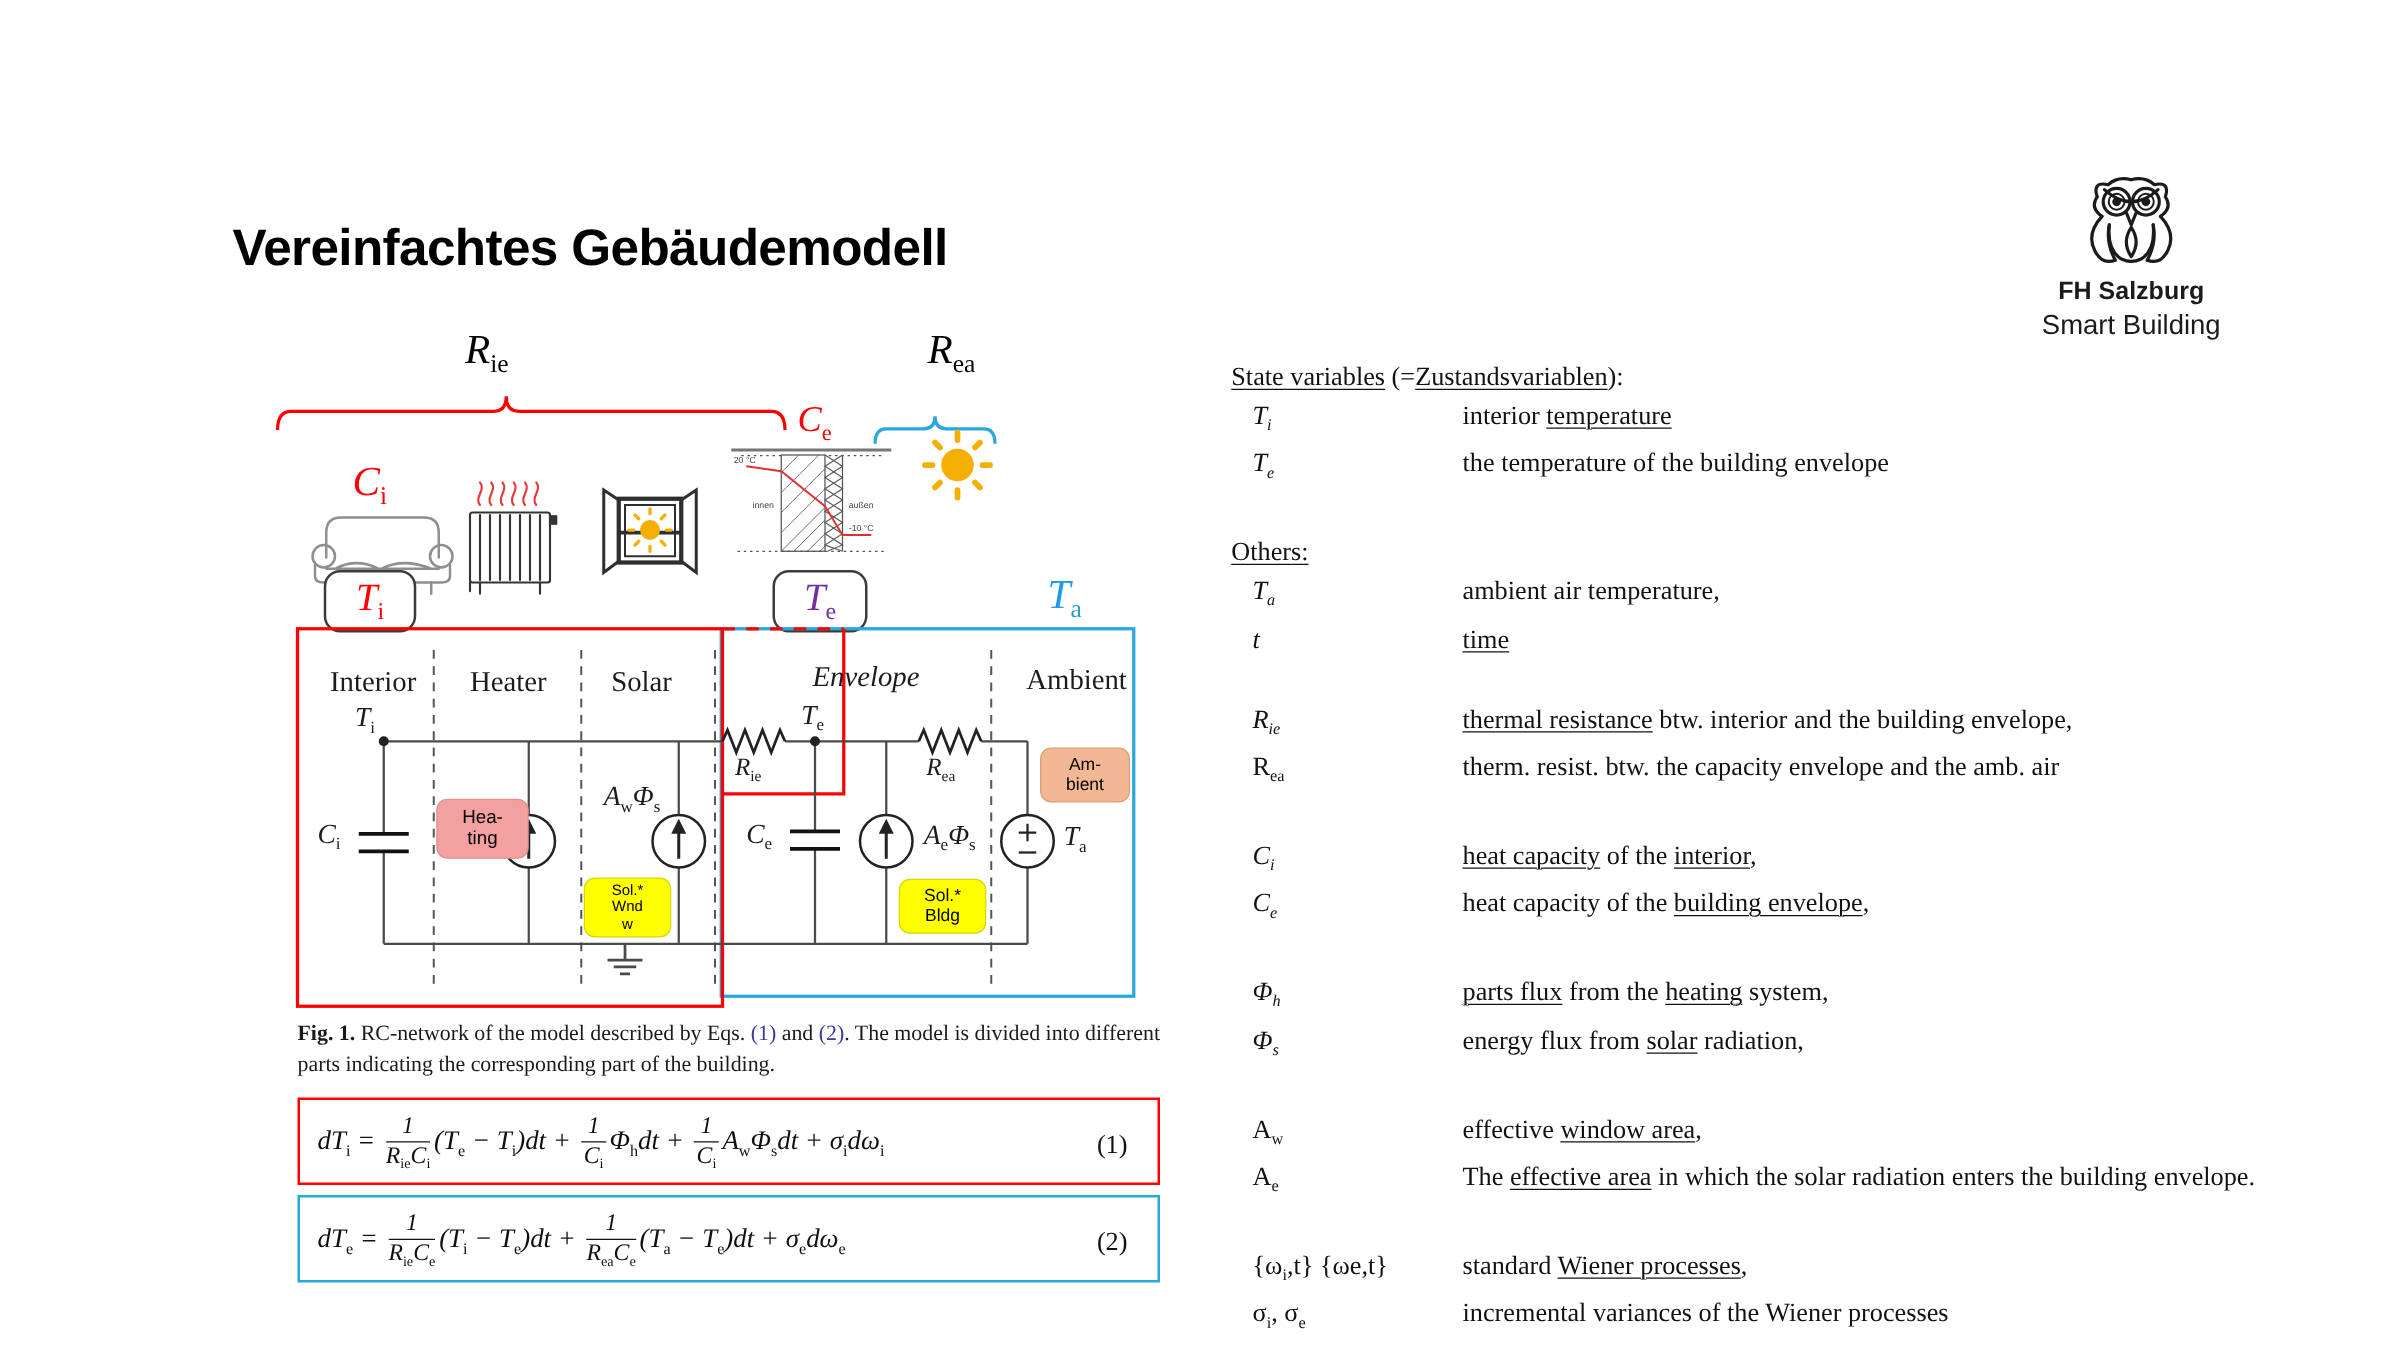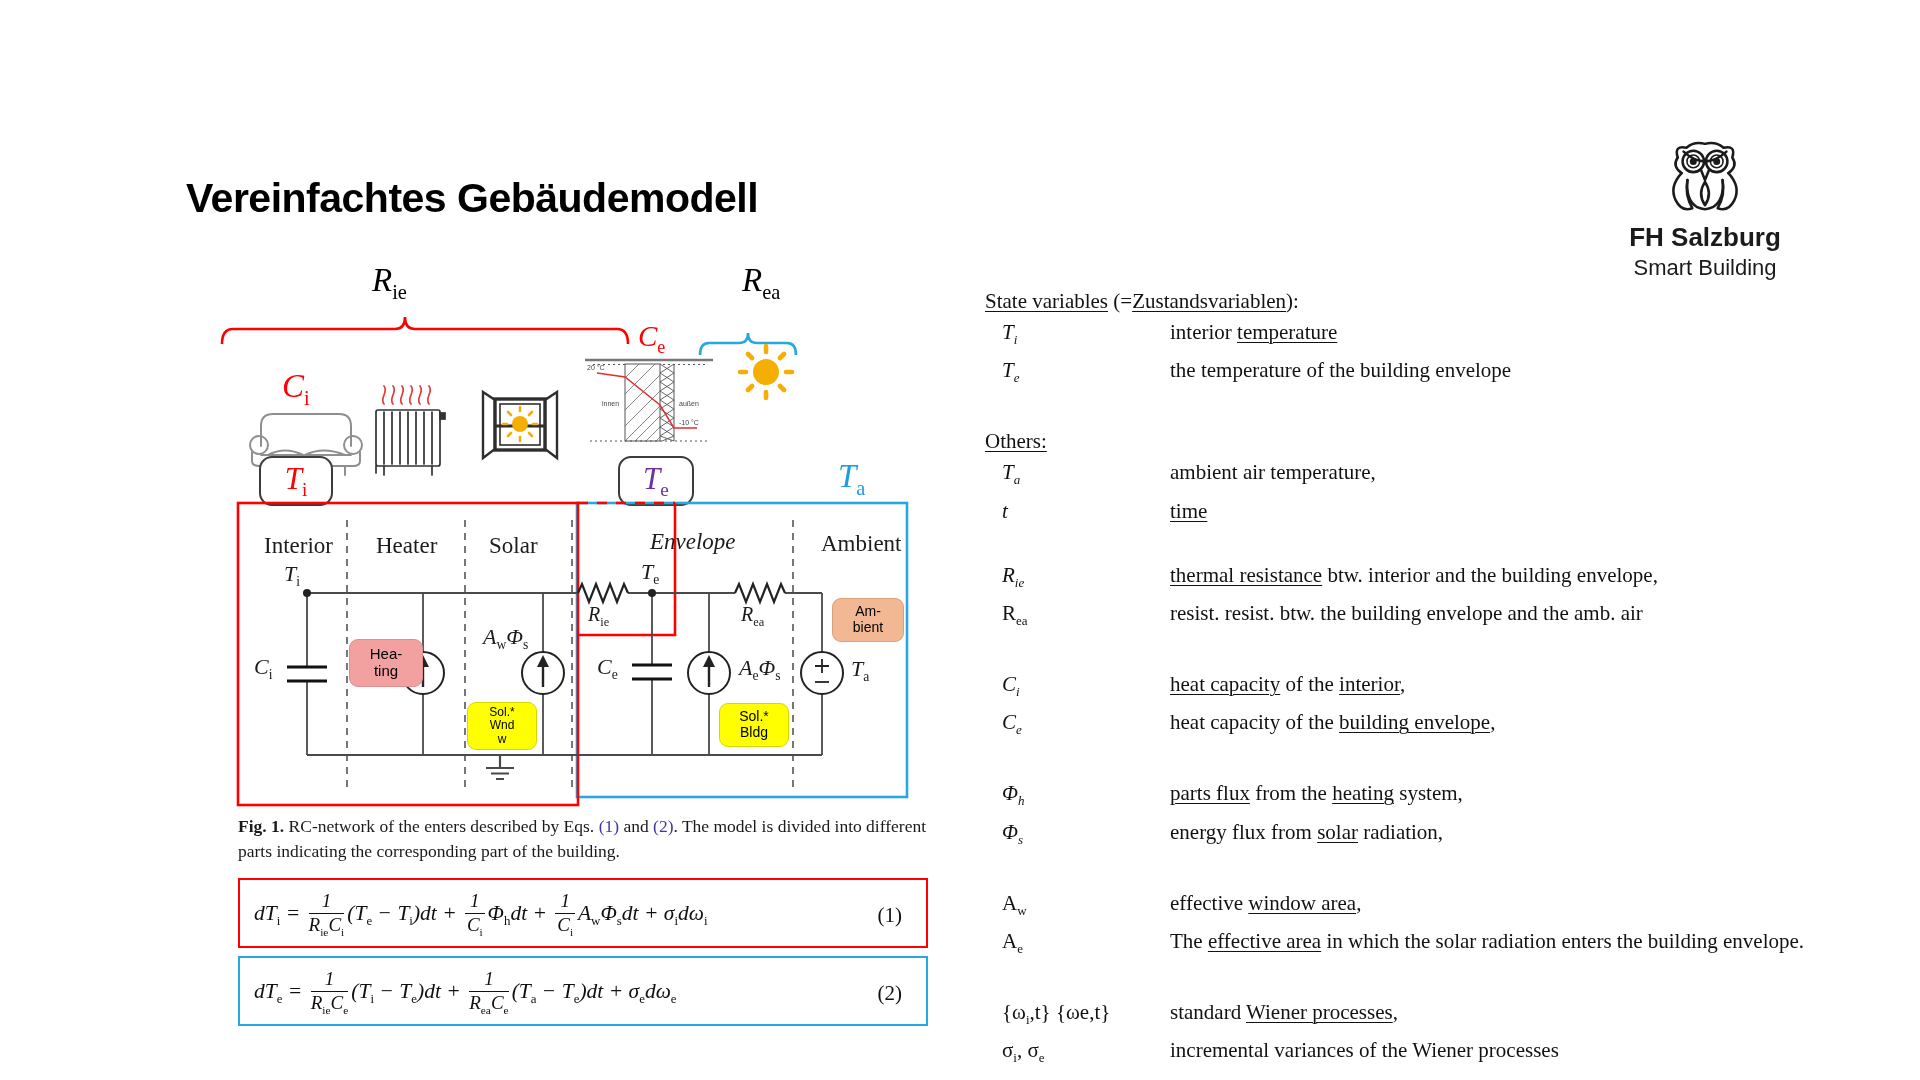--- a/index.html
+++ b/index.html
@@ -4,21 +4,21 @@
 <style>
   html,body{margin:0;padding:0;background:#fff;}
   .slide{position:relative;width:1920px;height:1080px;background:#fff;overflow:hidden;
          font-family:"Liberation Serif",serif;color:#111;}
   
   .title{position:absolute;left:186px;top:175px;font-family:"Liberation Sans",sans-serif;
          font-weight:bold;font-size:41px;color:#000;letter-spacing:-0.5px;}
   .logo{position:absolute;left:1600px;top:138px;width:210px;text-align:center;
         font-family:"Liberation Sans",sans-serif;color:#1b1b1b;}
   .logo-owl{display:block;margin:0 auto;}
-  .logo-l1{font-weight:bold;font-size:26px;margin-top:6px;}
+  .logo-l1{font-weight:bold;font-size:20px;margin-top:6px;}
   .logo-l2{font-size:22px;margin-top:2px;}
   
   .dlab{position:absolute;font-family:"Liberation Serif",serif;font-style:italic;white-space:nowrap;}
   .dlab sub{font-size:0.62em;font-style:normal;}
   .big{font-size:33px;color:#000;}
   .red{color:#f00;} .blue{color:#1f9ce8;} .purple{color:#7030a0;}
   .tbox{position:absolute;border:2px solid #3c3c3c;border-radius:13px;background:#fff;
         display:flex;align-items:center;justify-content:center;}
   .tbox .dlab{position:static;font-size:31px;}
   .seclab{position:absolute;font-size:23px;color:#1c1c1c;white-space:nowrap;}
@@ -260,21 +260,21 @@
   <div class="clab" style="left:597px;top:654px;">C<sub>e</sub></div>
   <div class="clab" style="left:739px;top:655px;">A<sub>e</sub>Φ<sub>s</sub></div>
   <div class="clab small-lab" style="left:741px;top:603px;">R<sub>ea</sub></div>
   <div class="clab" style="left:851px;top:656px;">T<sub>a</sub></div>
 
   <div class="callout heating" style="left:349px;top:607px;width:72px;height:46px;">Hea-<br>ting</div>
   <div class="callout yellow" style="left:467px;top:702px;width:68px;height:46px;font-size:12px;">Sol.*<br>Wnd<br>w</div>
   <div class="callout yellow" style="left:719px;top:703px;width:68px;height:42px;font-size:14px;">Sol.*<br>Bldg</div>
   <div class="callout peach" style="left:832px;top:598px;width:70px;height:42px;">Am-<br>bient</div>
 
-  <div class="caption"><b>Fig. 1.</b><span>  RC-network of the enters described by Eqs. </span><a class="eqref">(1)</a><span> and </span><a class="eqref">(2)</a><span>. The model is divided into different parts indicating the corresponding part of the building.</span></div>
+  <div class="caption"><b>Fig. 1.</b><span>  RC-network of the model described by Eqs. </span><a class="eqref">(1)</a><span> and </span><a class="eqref">(2)</a><span>. The model is divided into different parts indicating the corresponding part of the building.</span></div>
 
   <div class="eqbox eq1">
     <span class="eq">dT<sub>i</sub> = <span class="frac"><span class="top">1</span><span class="bot">R<sub>ie</sub>C<sub>i</sub></span></span>(T<sub>e</sub> − T<sub>i</sub>)dt + <span class="frac"><span class="top">1</span><span class="bot">C<sub>i</sub></span></span>Φ<sub>h</sub>dt + <span class="frac"><span class="top">1</span><span class="bot">C<sub>i</sub></span></span>A<sub>w</sub>Φ<sub>s</sub>dt + σ<sub>i</sub>dω<sub>i</sub></span>
     <span class="eqnum">(1)</span>
   </div>
   <div class="eqbox eq2">
     <span class="eq">dT<sub>e</sub> = <span class="frac"><span class="top">1</span><span class="bot">R<sub>ie</sub>C<sub>e</sub></span></span>(T<sub>i</sub> − T<sub>e</sub>)dt + <span class="frac"><span class="top">1</span><span class="bot">R<sub>ea</sub>C<sub>e</sub></span></span>(T<sub>a</sub> − T<sub>e</sub>)dt + σ<sub>e</sub>dω<sub>e</sub></span>
     <span class="eqnum">(2)</span>
   </div>
 
@@ -301,21 +301,21 @@
         <span class="ldesc"><u>time</u></span>
       </div>
     </div>
     <div class="lblock">
       <div class="lrow">
         <span class="lsym"><i>R</i><sub><i>ie</i></sub></span>
         <span class="ldesc"><u>thermal resistance</u> btw. interior and the building envelope,</span>
       </div>
       <div class="lrow">
         <span class="lsym">R<sub>ea</sub></span>
-        <span class="ldesc">resist. resist. btw. the building envelope and the amb. air</span>
+        <span class="ldesc">therm. resist. btw. the capacity envelope and the amb. air</span>
       </div>
     </div>
     <div class="lblock">
       <div class="lrow">
         <span class="lsym"><i>C</i><sub><i>i</i></sub></span>
         <span class="ldesc"><u>heat capacity</u> of the <u>interior</u>,</span>
       </div>
       <div class="lrow">
         <span class="lsym"><i>C</i><sub><i>e</i></sub></span>
         <span class="ldesc">heat capacity of the <u>building envelope</u>,</span>

